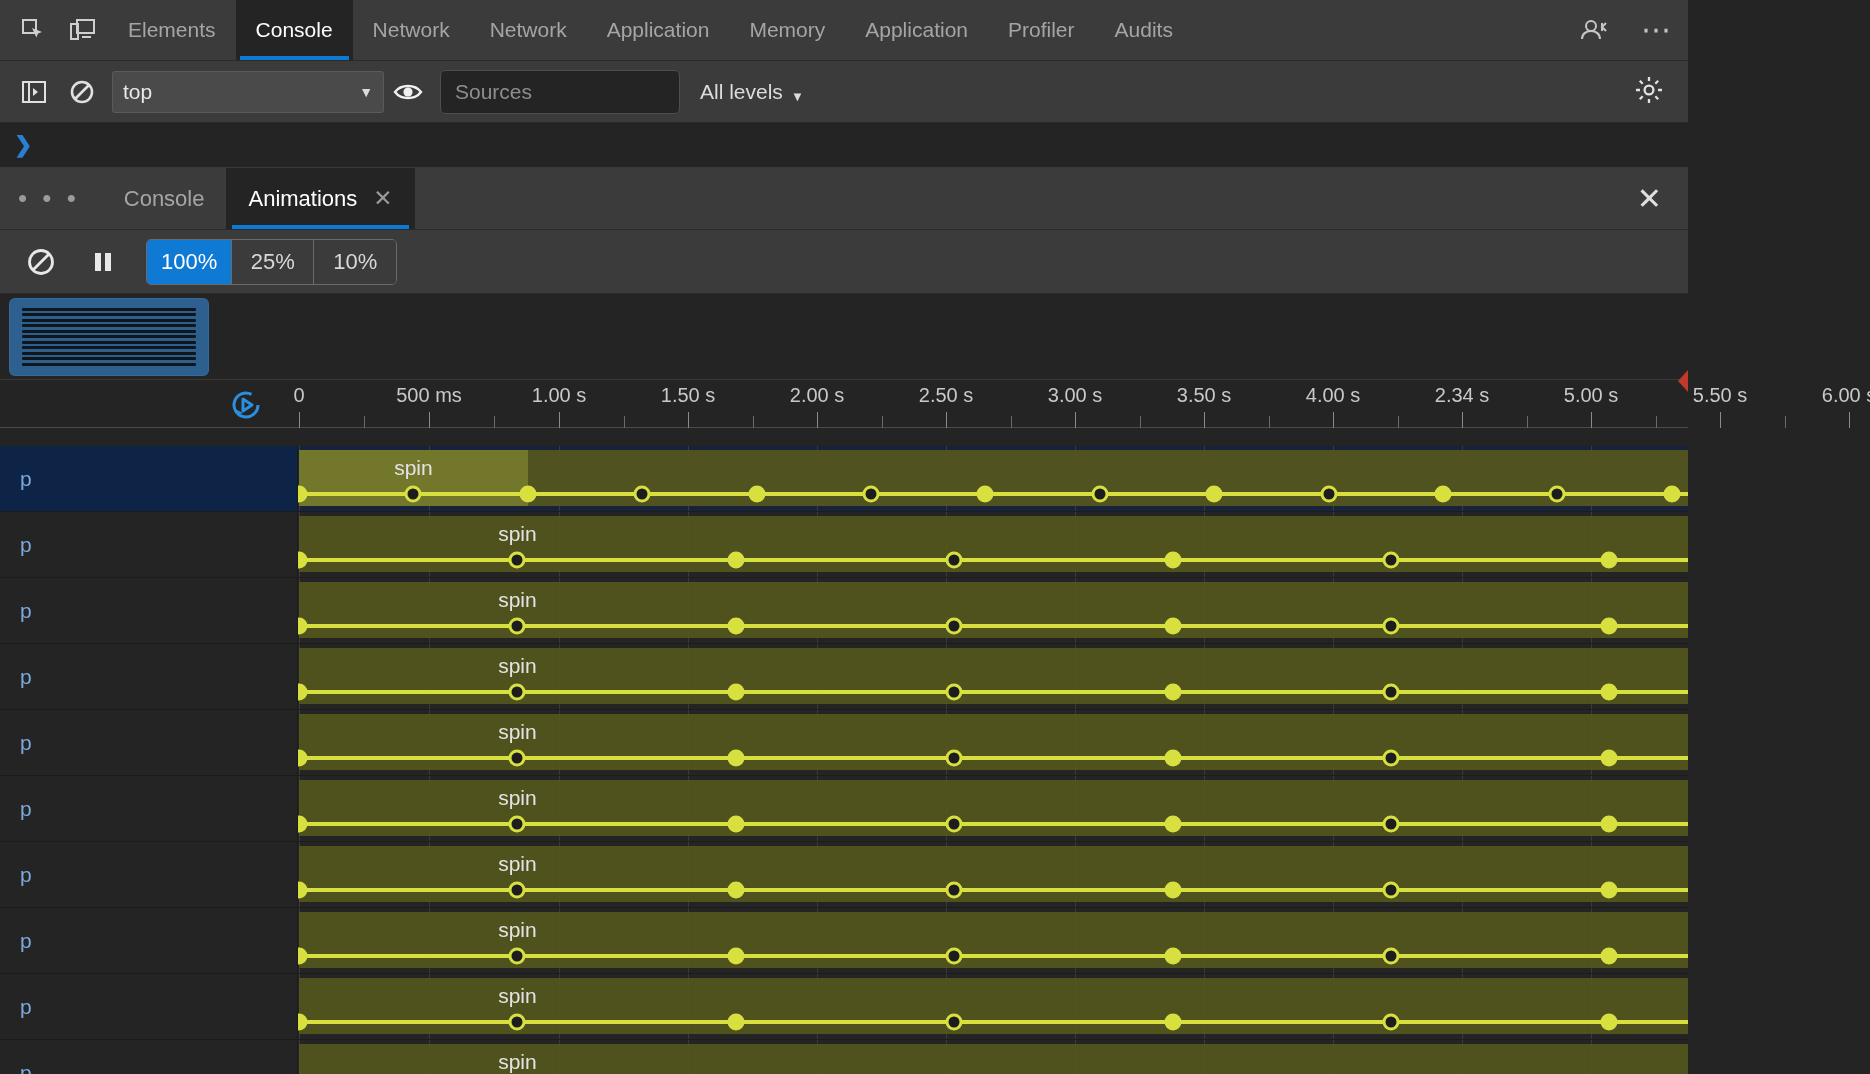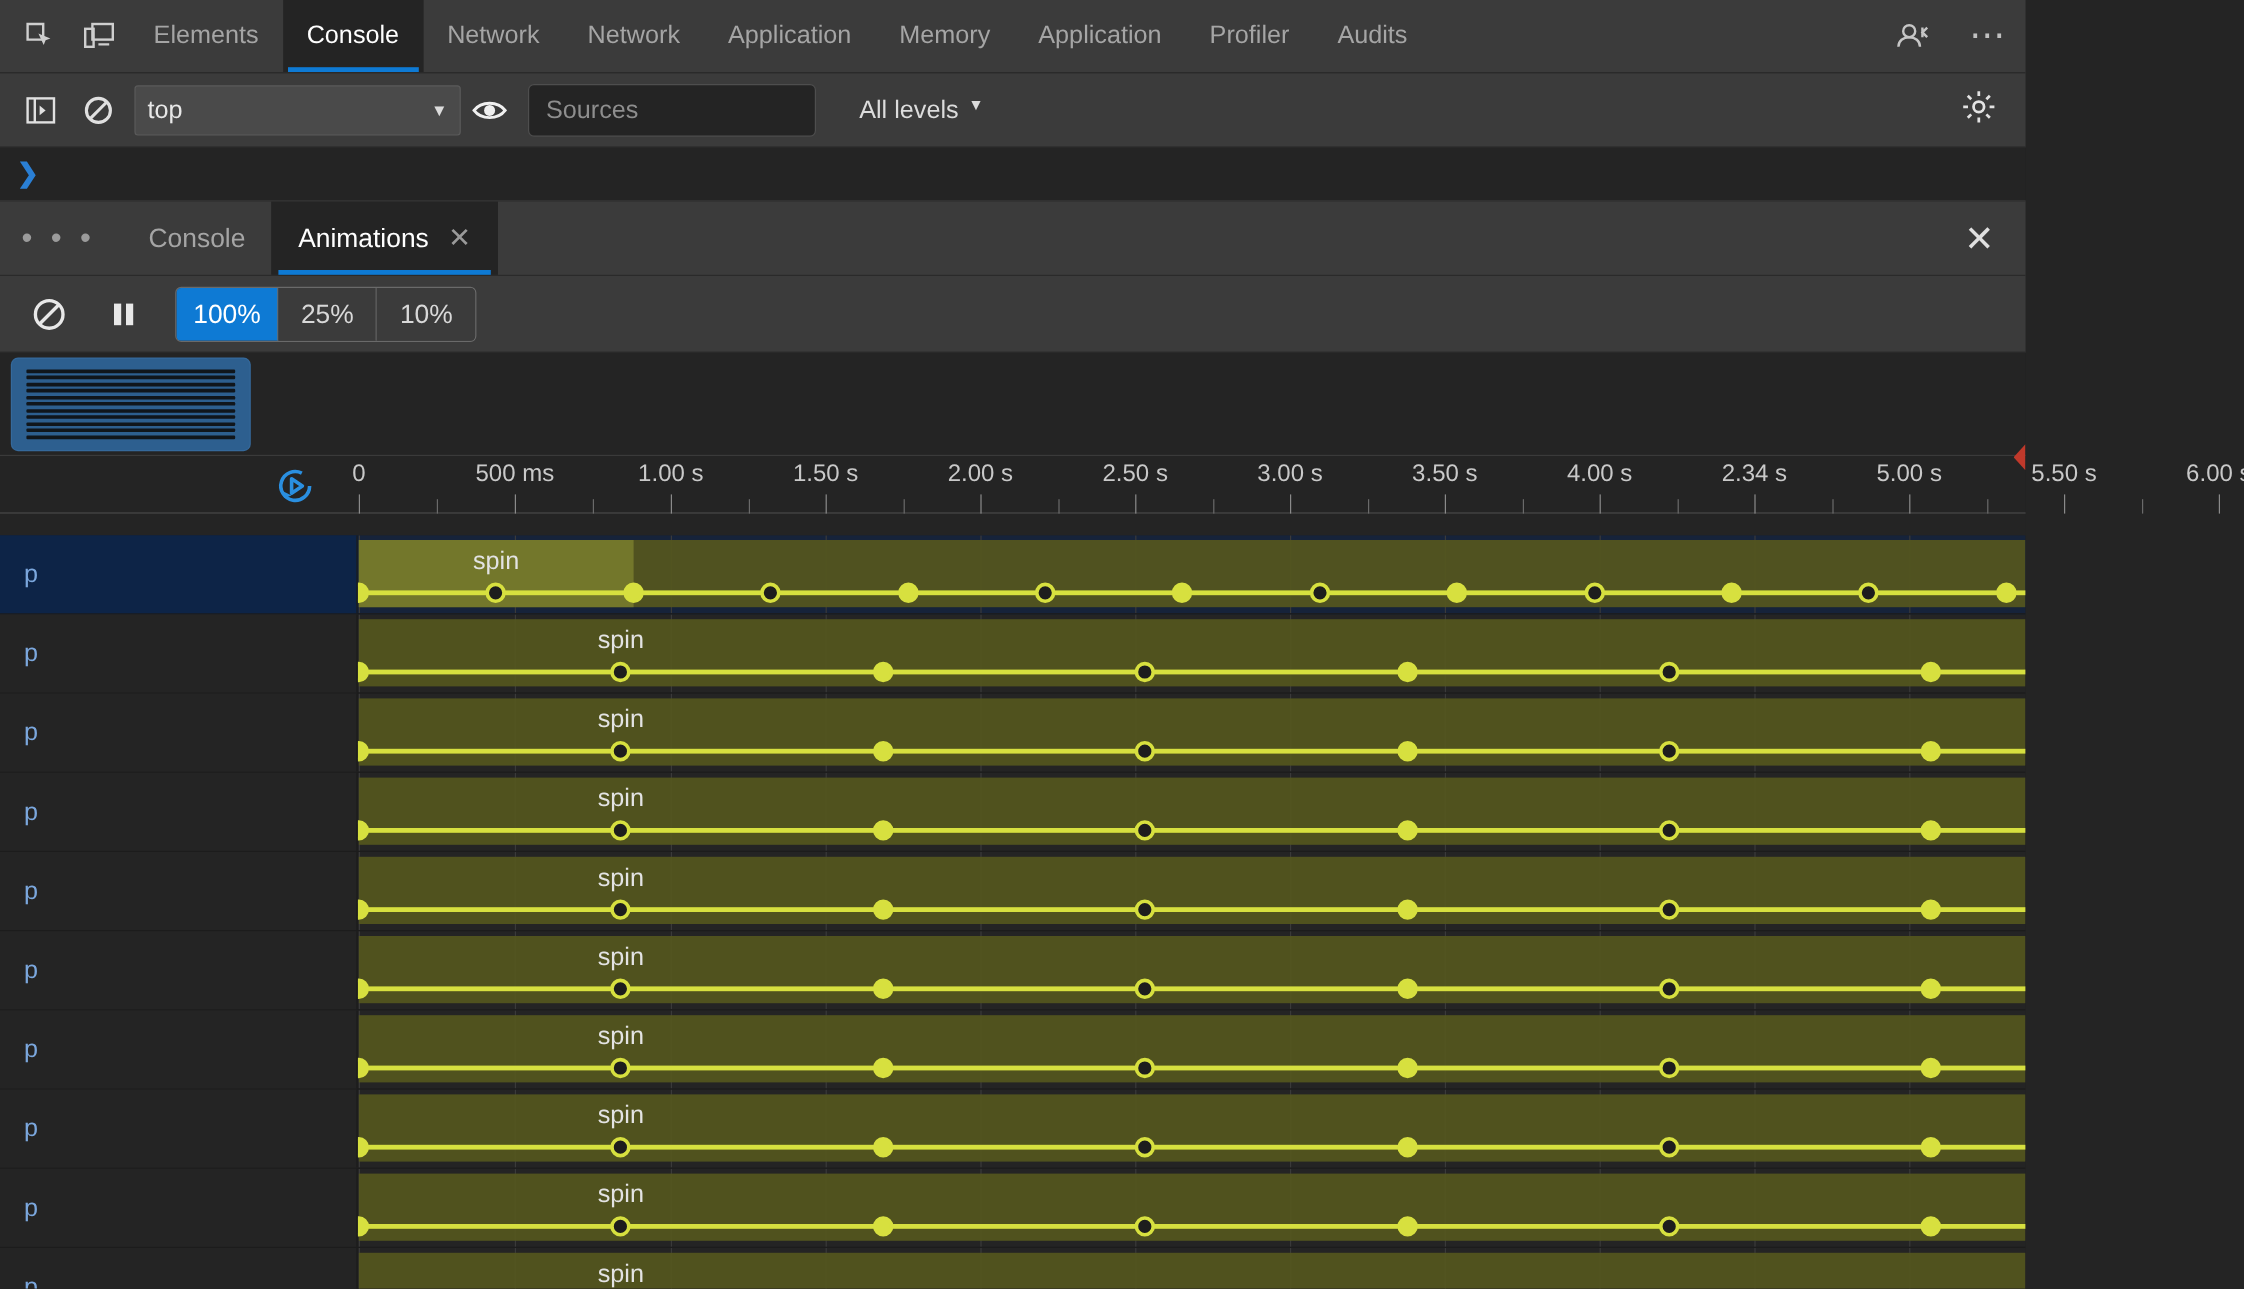--- a/index.html
+++ b/index.html
@@ -53,22 +53,22 @@
     cursor: pointer; position: relative;
   }
   .ctx-select .caret { margin-left: auto; font-size: 14px; color: #dcdcdc; }
   .filter-box {
     margin-left: 8px; width: 240px; height: 44px; background: #242424;
     border: 1px solid #4e4e4e; border-radius: 5px; display: flex;
     align-items: center; padding: 0 14px; color: #8e8e8e; font-size: 21px;
     cursor: text;
   }
   .levels {
-    margin-left: 36px; color: #dcdcdc; font-size: 21px; cursor: pointer;
-    display: flex; align-items: flex-start; gap: 8px;
+    margin-left: 20px; color: #dcdcdc; font-size: 21px; cursor: pointer;
+    display: flex; align-items: flex-end; gap: 8px;
   }
   .levels .caret { font-size: 13px; }
   .gear { margin-left: auto; margin-right: 14px; cursor: pointer; }
 
   
   .prompt {
     height: 45px; background: #242424; display: flex; align-items: center;
     padding-left: 14px; border-bottom: 1px solid #3a3a3a;
   }
   .prompt .chev { color: #2a7fd4; font-size: 22px; font-weight: bold; }

